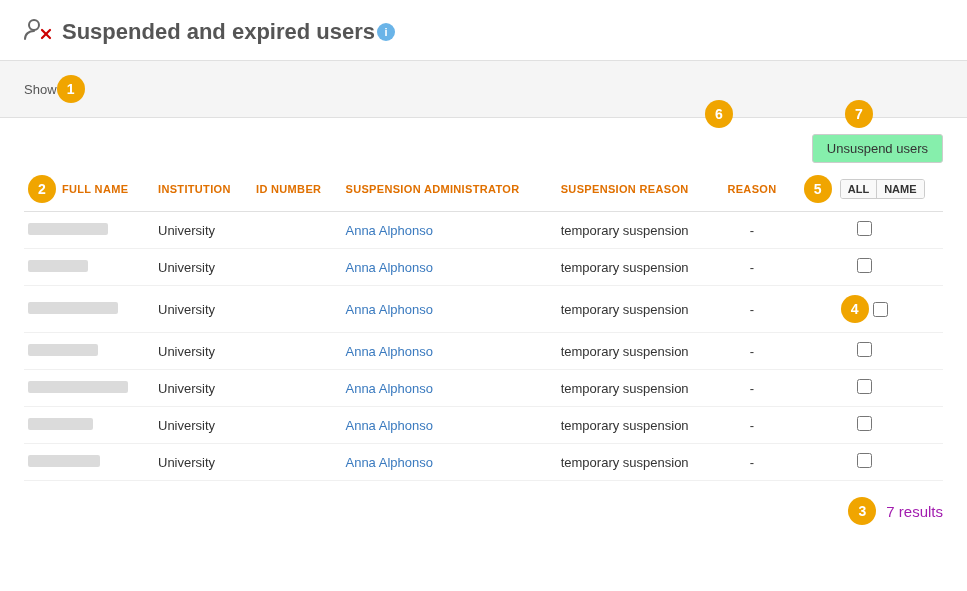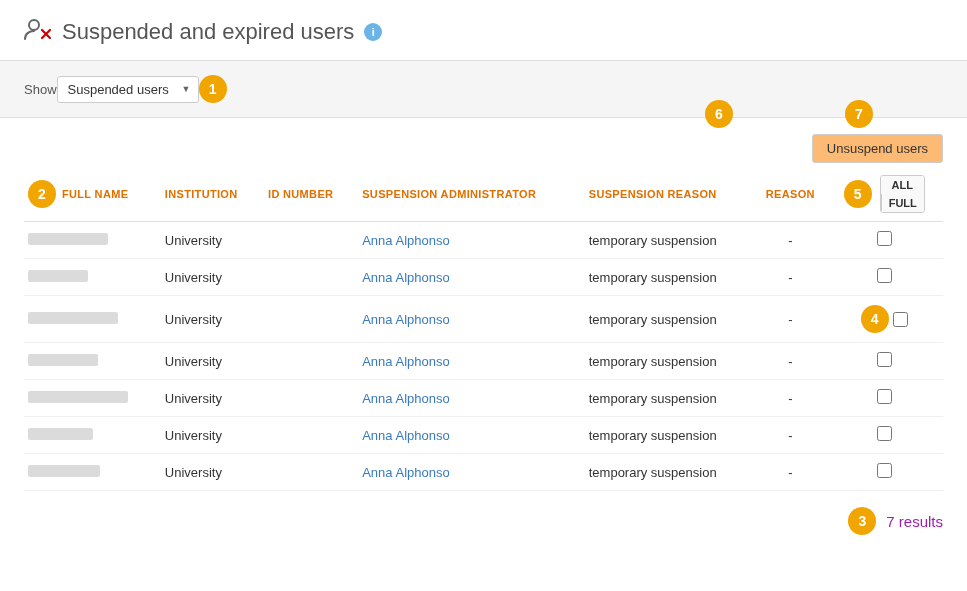--- a/index.html
+++ b/index.html
@@ -20,23 +20,23 @@
       border-bottom: 1px solid #e0e0e0;
       background: #fff;
     }
     .page-header-icon {
       font-size: 22px;
       color: #555;
       margin-right: 10px;
     }
     .page-title {
       font-size: 22px;
-      font-weight: normal;
+      font-weight: bold;
       color: #555;
-      margin-right: 10px;
+      margin-right: 2px;
     }
     .info-icon {
       width: 18px;
       height: 18px;
       border-radius: 50%;
       background: #6ab4e8;
       color: #fff;
       font-size: 11px;
       font-weight: bold;
       display: inline-flex;
@@ -103,21 +103,21 @@
     
     .main-content {
       padding: 16px 24px 24px 24px;
     }
 
     .btn {
       padding: 6px 14px;
       font-size: 13px;
       border: 1px solid #ccc;
       border-radius: 3px;
-      background: #fdba74;
+      background: #86efac;
       cursor: pointer;
       color: #333;
     }
 
     
     .user-table {
       width: 100%;
       border-collapse: collapse;
     }
     .user-table thead tr {
@@ -158,21 +158,20 @@
       opacity: 0.7;
     }
 
     
     .toggle-all-none {
       display: flex;
       border: 1px solid #ccc;
       border-radius: 3px;
       overflow: hidden;
       font-size: 11px;
-      flex-direction: column;
     }
     .toggle-btn {
       padding: 3px 7px;
       background: #f9f9f9;
       cursor: pointer;
       color: #333;
       border: none;
       font-size: 11px;
       font-weight: bold;
     }
@@ -231,23 +230,20 @@
       <line x1="18" y1="12" x2="26" y2="20" stroke="#cc0000" stroke-width="2.2" stroke-linecap="round"></line>
       <line x1="26" y1="12" x2="18" y2="20" stroke="#cc0000" stroke-width="2.2" stroke-linecap="round"></line>
     </svg>
   </span>
   <h1 class="page-title">Suspended and expired users</h1>
   <span class="info-icon">i</span>
 </div>
 
 <div class="filter-bar">
   <span class="filter-label">Show</span>
-  <div class="select-wrapper">
-    <select class="filter-select"><option value="Suspended users">Suspended users</option><option value="Expired users">Expired users</option><option value="All">All</option></select>
-  </div>
   <span class="callout">1</span>
 </div>
 
 <div class="main-content">
 
   <div style="display:flex; justify-content:flex-end; align-items:center; gap:10px; margin-bottom:4px; position:relative;">
 
     <div style="position:absolute; right:210px; top:-34px; display:flex; flex-direction:column; align-items:center;">
       <span class="callout">6</span>
     </div>
@@ -280,21 +276,21 @@
           <span>SUSPENSION REASON</span>
         </th>
         <th class="col-expired">
           <span>REASON</span>
         </th>
         <th style="text-align:center; min-width:80px;">
           <div class="col-checkbox-header">
             <span class="callout" style="margin-right:4px;">5</span>
             <div class="toggle-all-none">
               <button class="toggle-btn">ALL</button>
-              <button class="toggle-btn">FULL</button>
+              <button class="toggle-btn">NAME</button>
             </div>
           </div>
         </th>
       </tr>
     </thead>
     <tbody id="table-body">
     <tr>
           <td><span class="name-placeholder link-style" style="width: 80px;"></span></td>
           <td>University</td>
           <td></td>

